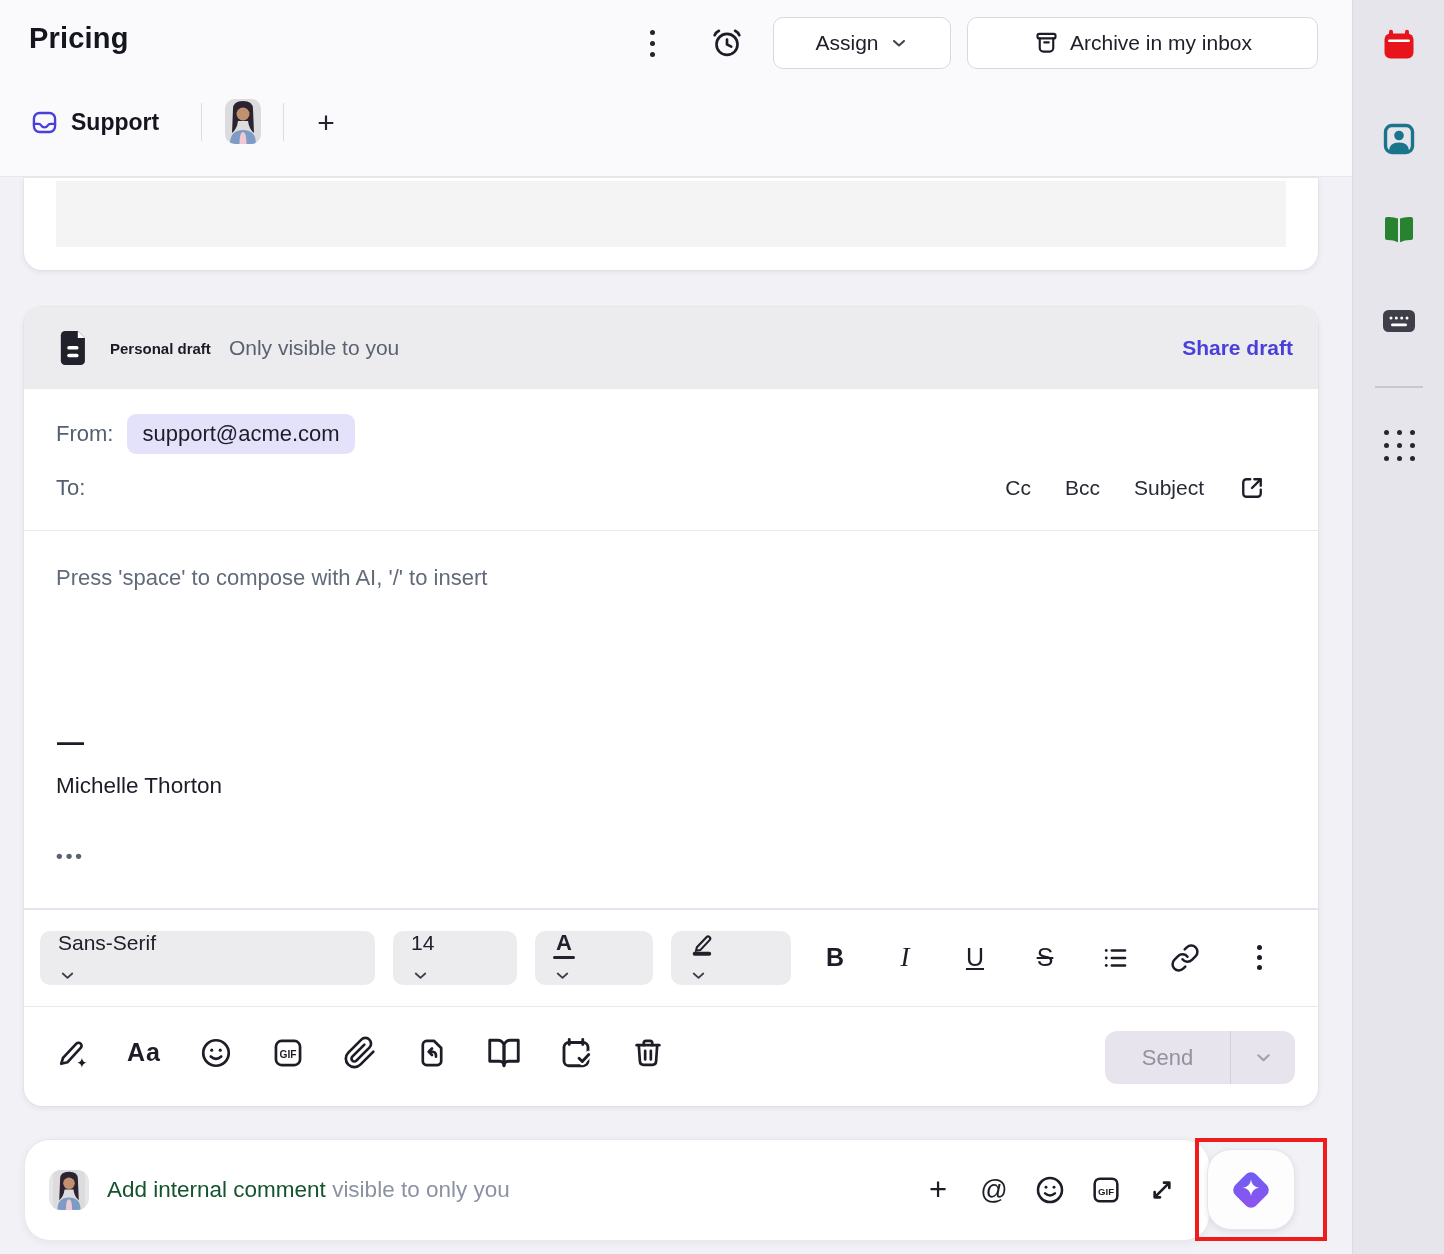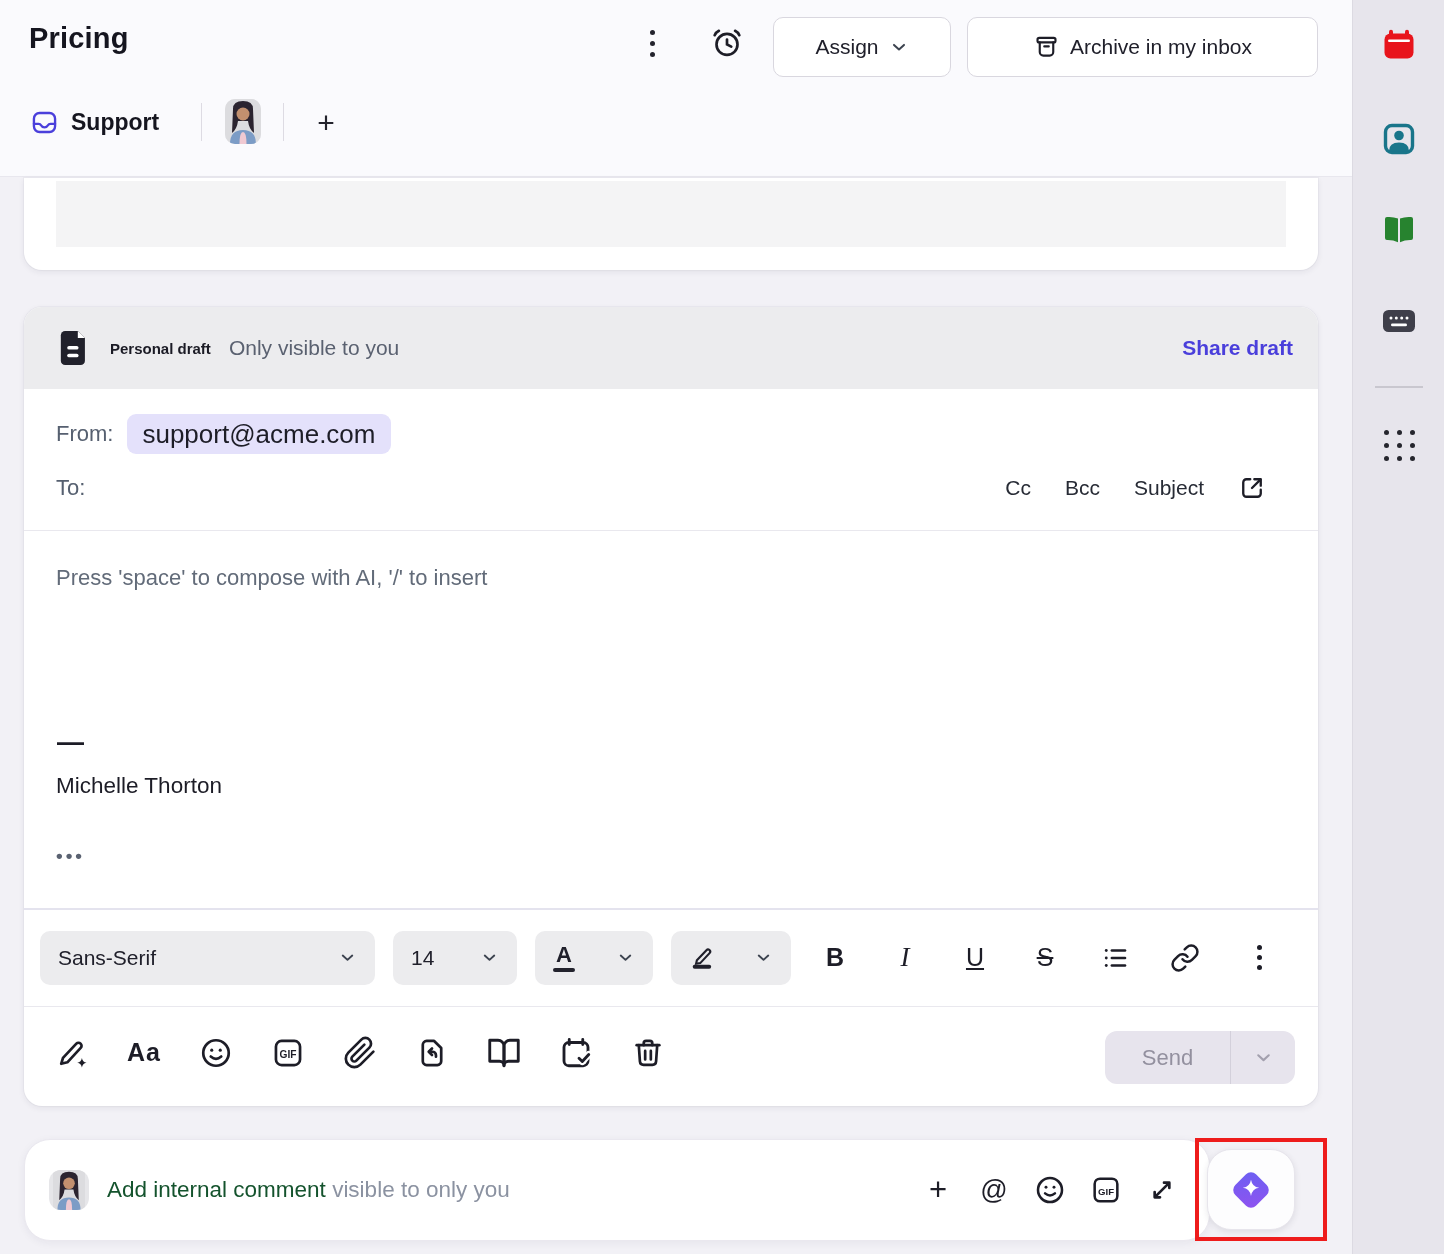--- a/index.html
+++ b/index.html
@@ -11,21 +11,21 @@
   .main { position:absolute; left:0; top:0; width:1352px; height:1254px; }
 
   
   .topbar { position:absolute; left:0; top:0; width:1352px; height:177px;
     background:#fafafd; border-bottom:1px solid #e8e7ee; }
   .page-title { position:absolute; left:29px; top:22px; font-size:29px; font-weight:700; color:#15151f; letter-spacing:.2px; }
   .kebab { position:absolute; left:638px; top:21px; width:28px; height:44px; display:flex; flex-direction:column; align-items:center; justify-content:center; gap:6px; cursor:pointer; }
   .kebab i { width:5px; height:5px; border-radius:50%; background:#23232d; }
   .icon-btn { position:absolute; display:flex; align-items:center; justify-content:center; cursor:pointer; }
   .alarm-btn { left:705px; top:21px; width:44px; height:44px; }
-  .btn { position:absolute; top:17px; height:60px; background:#fff; border:1px solid #d9d7df; border-radius:10px;
+  .btn { position:absolute; top:17px; height:52px; background:#fff; border:1px solid #d9d7df; border-radius:10px;
     display:flex; align-items:center; justify-content:center; gap:10px; font-size:21px; font-weight:500; color:#20202b; cursor:pointer; }
   .assign-btn { left:773px; width:178px; }
   .archive-btn { left:967px; width:351px; }
   .row2 { position:absolute; left:0; top:96px; height:52px; width:100%; }
   .inbox-name { position:absolute; left:31px; top:0; display:flex; align-items:center; gap:13px; height:52px; cursor:pointer; }
   .inbox-name span { font-size:23px; font-weight:600; color:#15151f; }
   .vdiv { position:absolute; top:7px; width:1px; height:38px; background:#dddbe3; }
   .avatar-sm { position:absolute; left:225px; top:3px; width:36px; height:45px; border-radius:10px; overflow:hidden; background:#e6e6e9; cursor:pointer; }
   .plus-btn { position:absolute; left:306px; top:7px; width:40px; height:40px; font-size:30px; font-weight:400; color:#23232d; display:flex; align-items:center; justify-content:center; cursor:pointer; }
 
@@ -37,33 +37,33 @@
 
   .draft-card { position:absolute; left:24px; top:129px; width:1294px; height:799px; border-radius:18px; }
   .draft-header { position:absolute; left:0; top:0; width:100%; height:82px; background:#ececee; border-radius:18px 18px 0 0; display:flex; align-items:center; }
   .draft-header .doc { margin-left:36px; }
   .draft-title { margin-left:20px; font-size:15px; font-weight:700; color:#1b1b25; }
   .draft-sub { margin-left:18px; font-size:21px; color:#5a6170; }
   .share-link { position:absolute; right:25px; top:0; height:82px; display:flex; align-items:center; font-size:21px; font-weight:600; color:#4a3fdb; cursor:pointer; }
 
   .from-row { position:absolute; left:32px; top:104px; height:46px; display:flex; align-items:center; gap:14px; }
   .field-label { font-size:22px; color:#566070; }
-  .from-chip { height:40px; display:flex; align-items:center; padding:0 15px; background:#e4e1fb; border-radius:9px; font-size:26px; color:#1d1d27; cursor:pointer; }
+  .from-chip { height:40px; display:flex; align-items:center; padding:0 15px; background:#e4e1fb; border-radius:9px; font-size:22px; color:#1d1d27; cursor:pointer; }
   .to-row { position:absolute; left:32px; top:158px; height:46px; display:flex; align-items:center; }
   .to-actions { position:absolute; right:52px; top:158px; height:46px; display:flex; align-items:center; gap:34px; }
   .to-actions .txt { font-size:21px; font-weight:500; color:#272b35; cursor:pointer; }
   .hdiv { position:absolute; left:0; top:223px; width:100%; height:1px; background:#e9e8ee; }
 
   .body-placeholder { position:absolute; left:32px; top:258px; font-size:22px; color:#626b79; }
   .sig-dash { position:absolute; left:33px; top:420px; font-size:27px; font-weight:700; color:#1c1c26; }
   .sig-name { position:absolute; left:32px; top:466px; font-size:22.5px; color:#1c1c26; }
   .trimmed { position:absolute; left:32px; top:538px; font-size:19px; letter-spacing:3px; color:#5a6271; font-weight:700; cursor:pointer; }
 
   .fmt-toolbar { position:absolute; left:0; top:601px; width:100%; height:97px; border-top:2px solid #e4e3ee; display:flex; align-items:center; }
-  .pill { height:54px; background:#ececee; border-radius:10px; display:flex; align-items:center; justify-content:space-between; padding:0 18px; cursor:pointer; }
+  .pill { height:54px; background:#ececee; border-radius:10px; display:flex; align-items:flex-start; justify-content:space-between; padding:0 18px; cursor:pointer;flex-direction:column; }
   .pill .val { font-size:21px; color:#20202b; }
   .pill-font { margin-left:16px; width:335px; }
   .pill-size { margin-left:18px; width:124px; }
   .pill-color { margin-left:18px; width:118px; }
   .pill-hl { margin-left:18px; width:120px; }
   .a-wrap { display:flex; flex-direction:column; align-items:center; }
   .a-wrap .a { font-size:22px; font-weight:600; color:#20202b; line-height:24px; }
   .a-wrap .bar { width:22px; height:3.5px; background:#23232d; border-radius:2px; margin-top:1px; }
   .fmt-btn { width:44px; height:44px; display:flex; align-items:center; justify-content:center; font-size:25px; color:#1d1d27; cursor:pointer; }
   .fmt-b { margin-left:22px; font-weight:700; }

